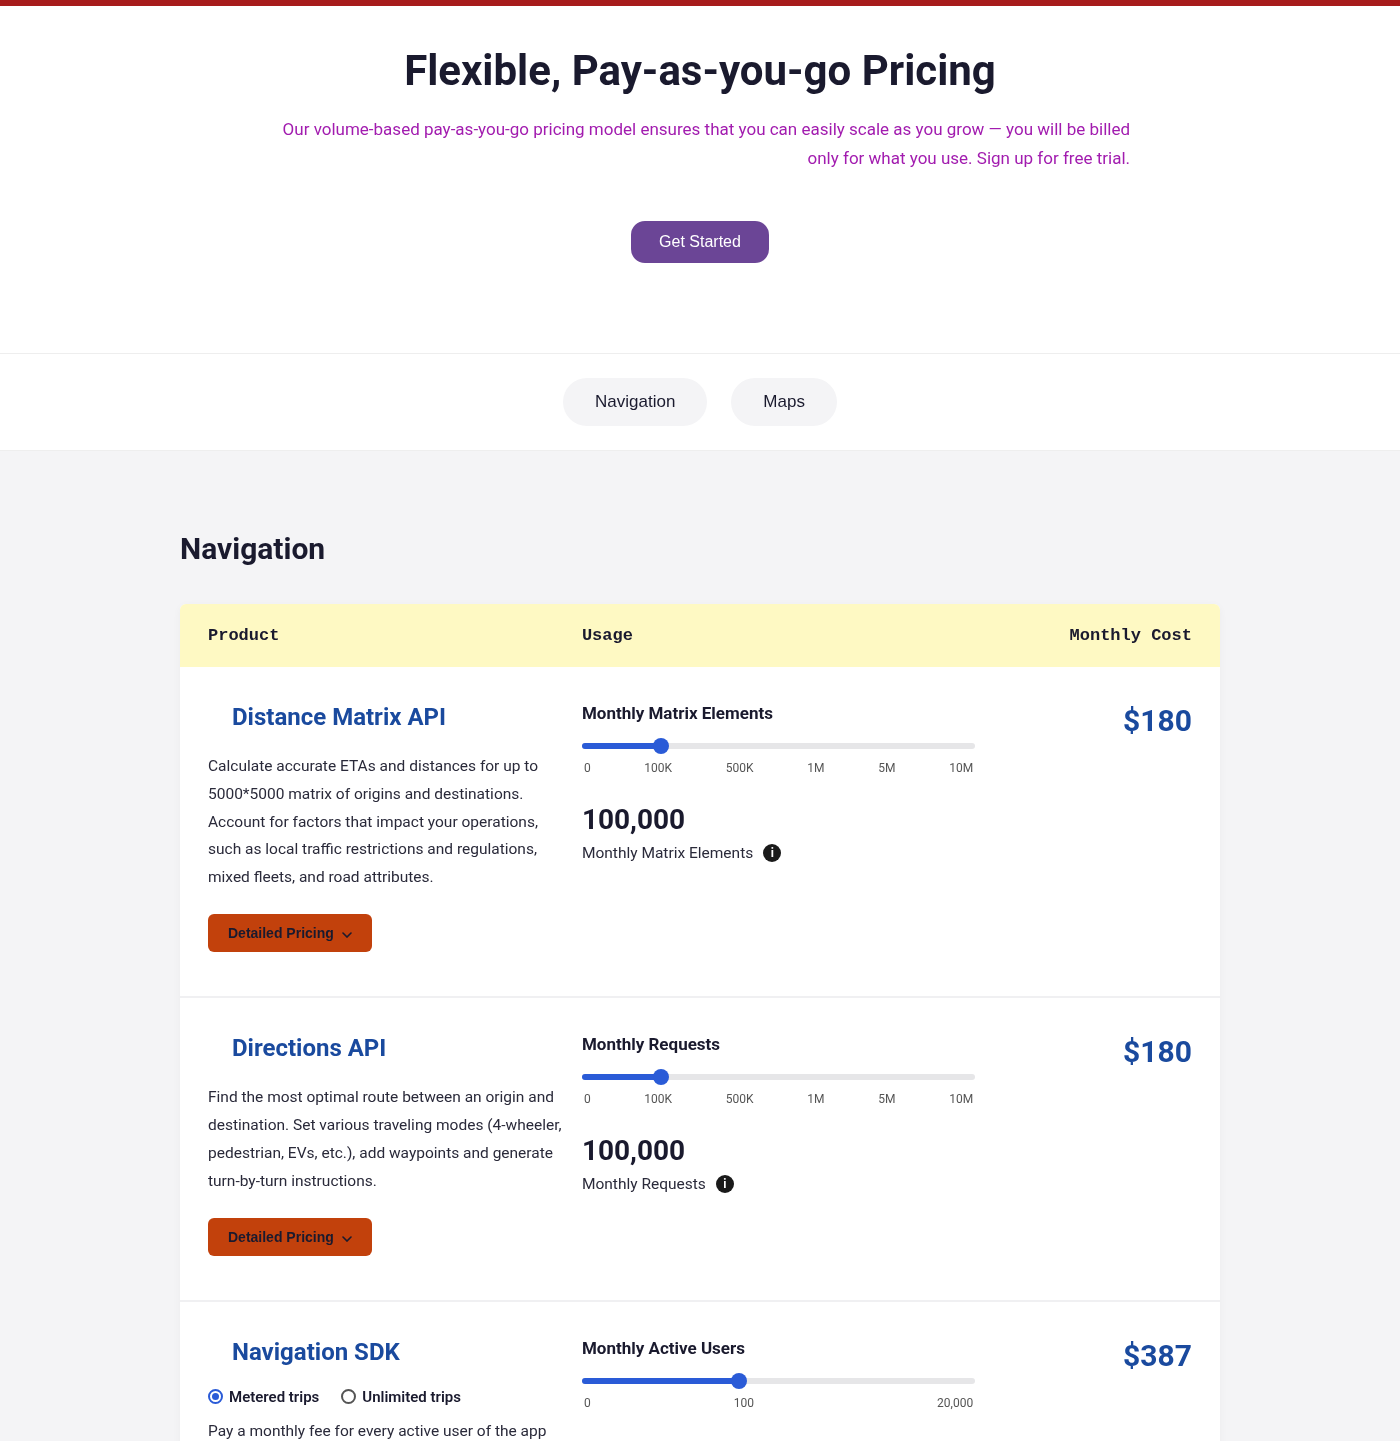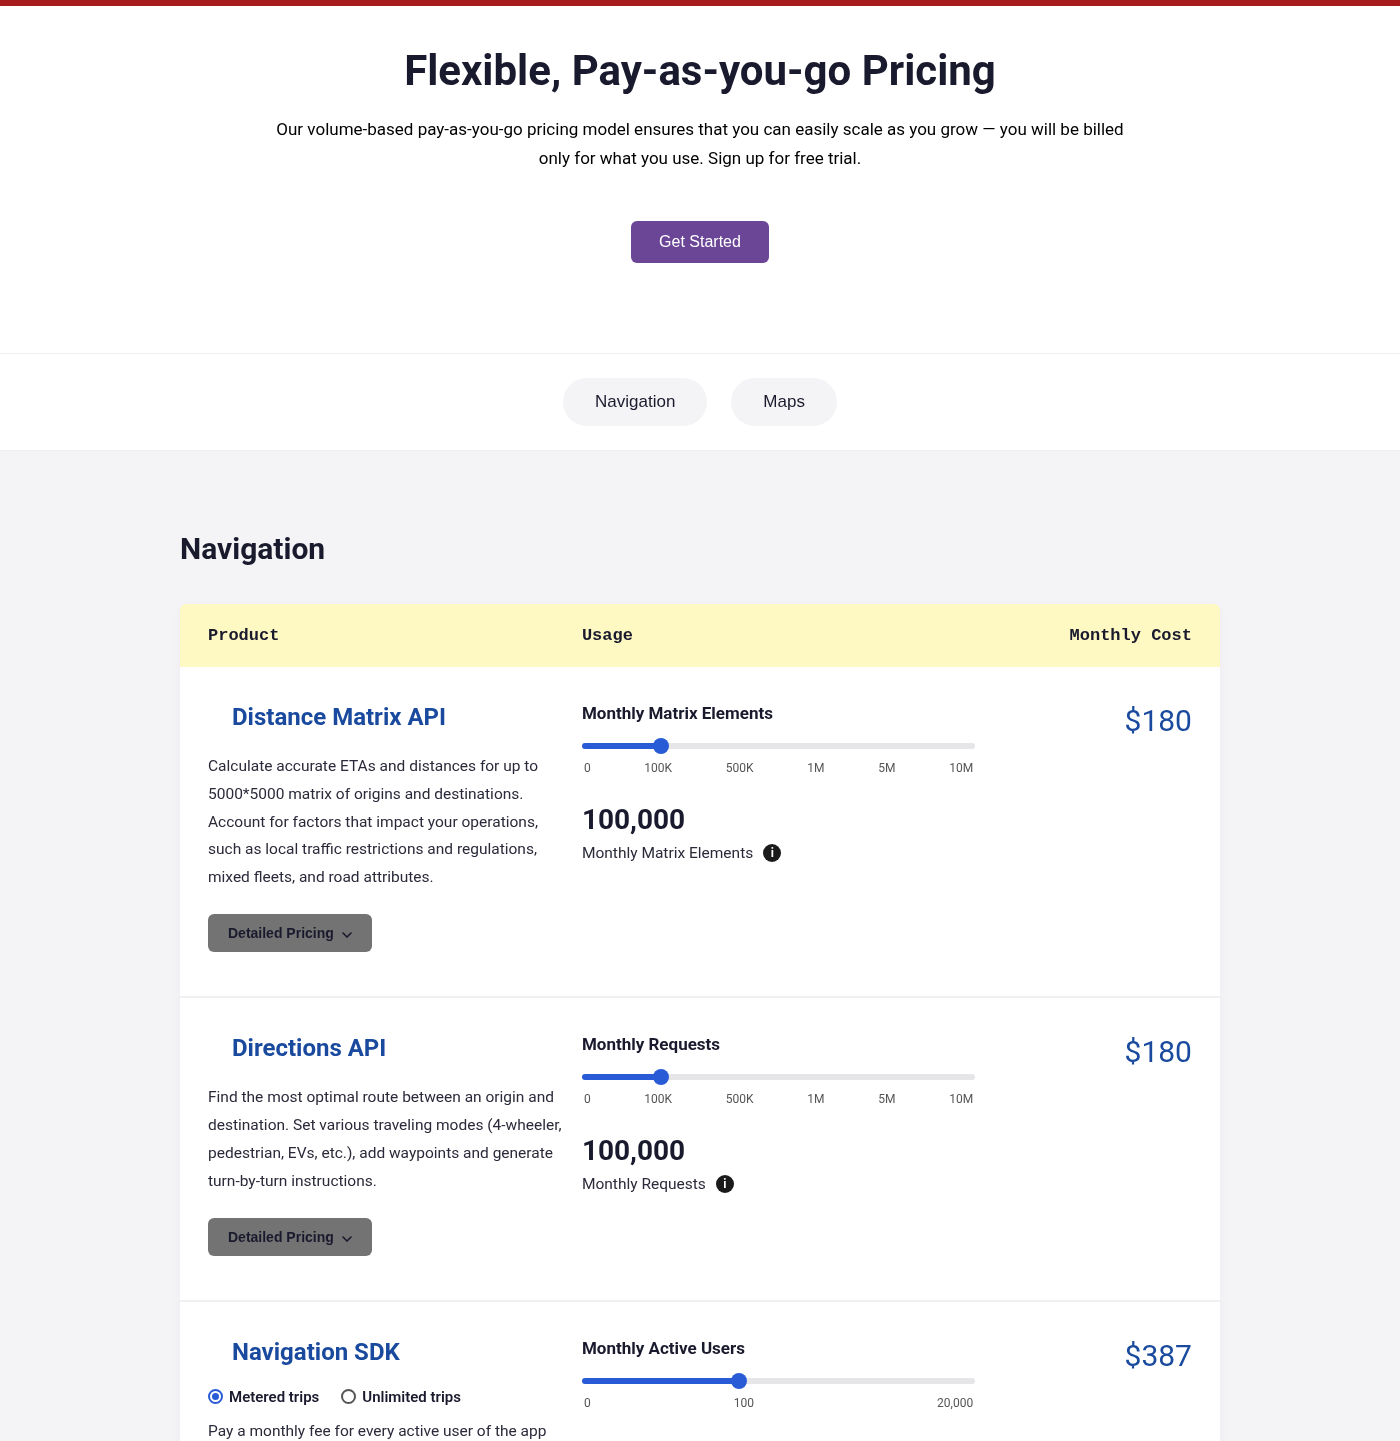--- a/index.html
+++ b/index.html
@@ -19,29 +19,30 @@
     font-size: 42px;
     font-weight: 700;
     color: #1a1a2e;
     margin-bottom: 20px;
   }
   .hero p {
     max-width: 860px;
     margin: 12px auto 48px;
     font-size: 17px;
     line-height: 1.7;
-    color: #000000;
+    color: #a21caf;
+    text-align: right;
   }
   .cta-btn {
     display: inline-block;
     background: #6b4596;
     color: #fff;
     border: none;
     padding: 12px 28px;
-    border-radius: 6px;
+    border-radius: 14px;
     font-size: 16px;
     cursor: pointer;
   }
   .tabs-wrap {
     background: #fff;
     padding: 24px 0;
     text-align: center;
     border-bottom: 1px solid #eee;
   }
   .tab-pill {
@@ -96,21 +97,21 @@
   }
   .prod-desc {
     font-size: 15.5px;
     line-height: 1.8;
     color: #2a2a3a;
     margin-bottom: 22px;
   }
   .detail-btn {
     display: inline-flex;
     align-items: center;
-    background: #737373;
+    background: #c2410c;
     border: none;
     padding: 11px 20px;
     border-radius: 6px;
     font-size: 14px;
     font-weight: 600;
     color: #1a1a2e;
     cursor: pointer;
   }
   .chevron {
     margin-left: 8px;
@@ -174,21 +175,21 @@
     display: inline-flex;
     align-items: center;
     justify-content: center;
     font-size: 12px;
     font-weight: 700;
     margin-left: 10px;
     cursor: pointer;
   }
   .cost-value {
     font-size: 30px;
-    font-weight: 400;
+    font-weight: 700;
     color: #1a4a9e;
   }
   .radio-row {
     display: flex;
     gap: 22px;
     margin-bottom: 12px;
     font-size: 15px;
   }
   .radio-opt {
     display: inline-flex;

